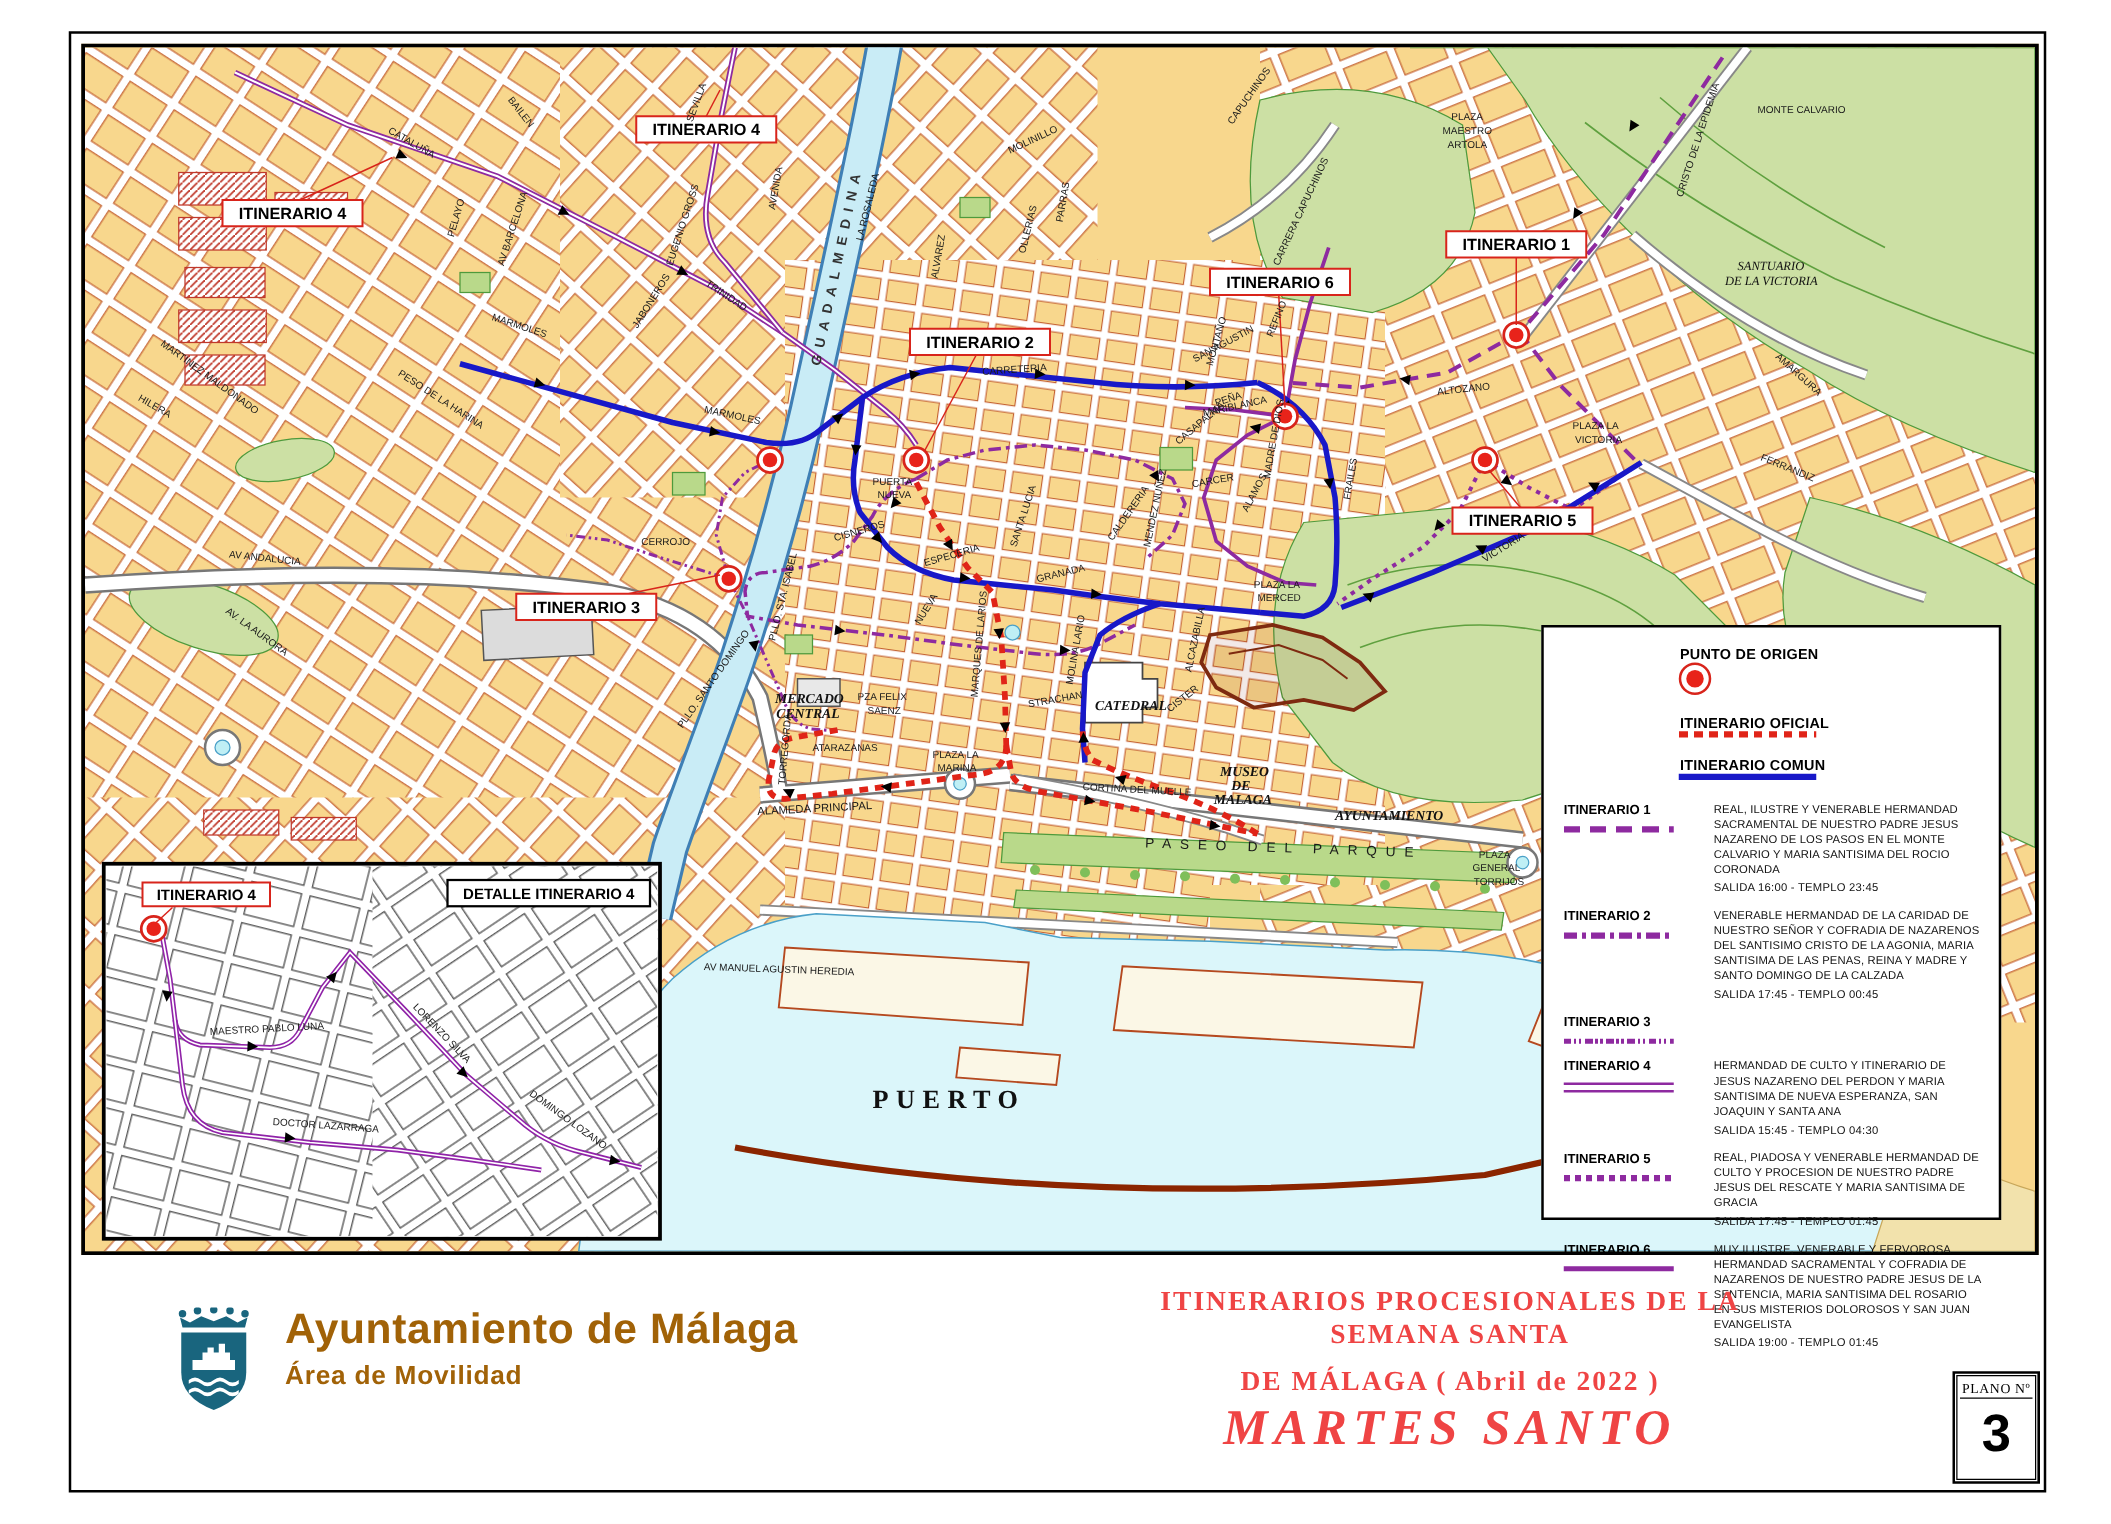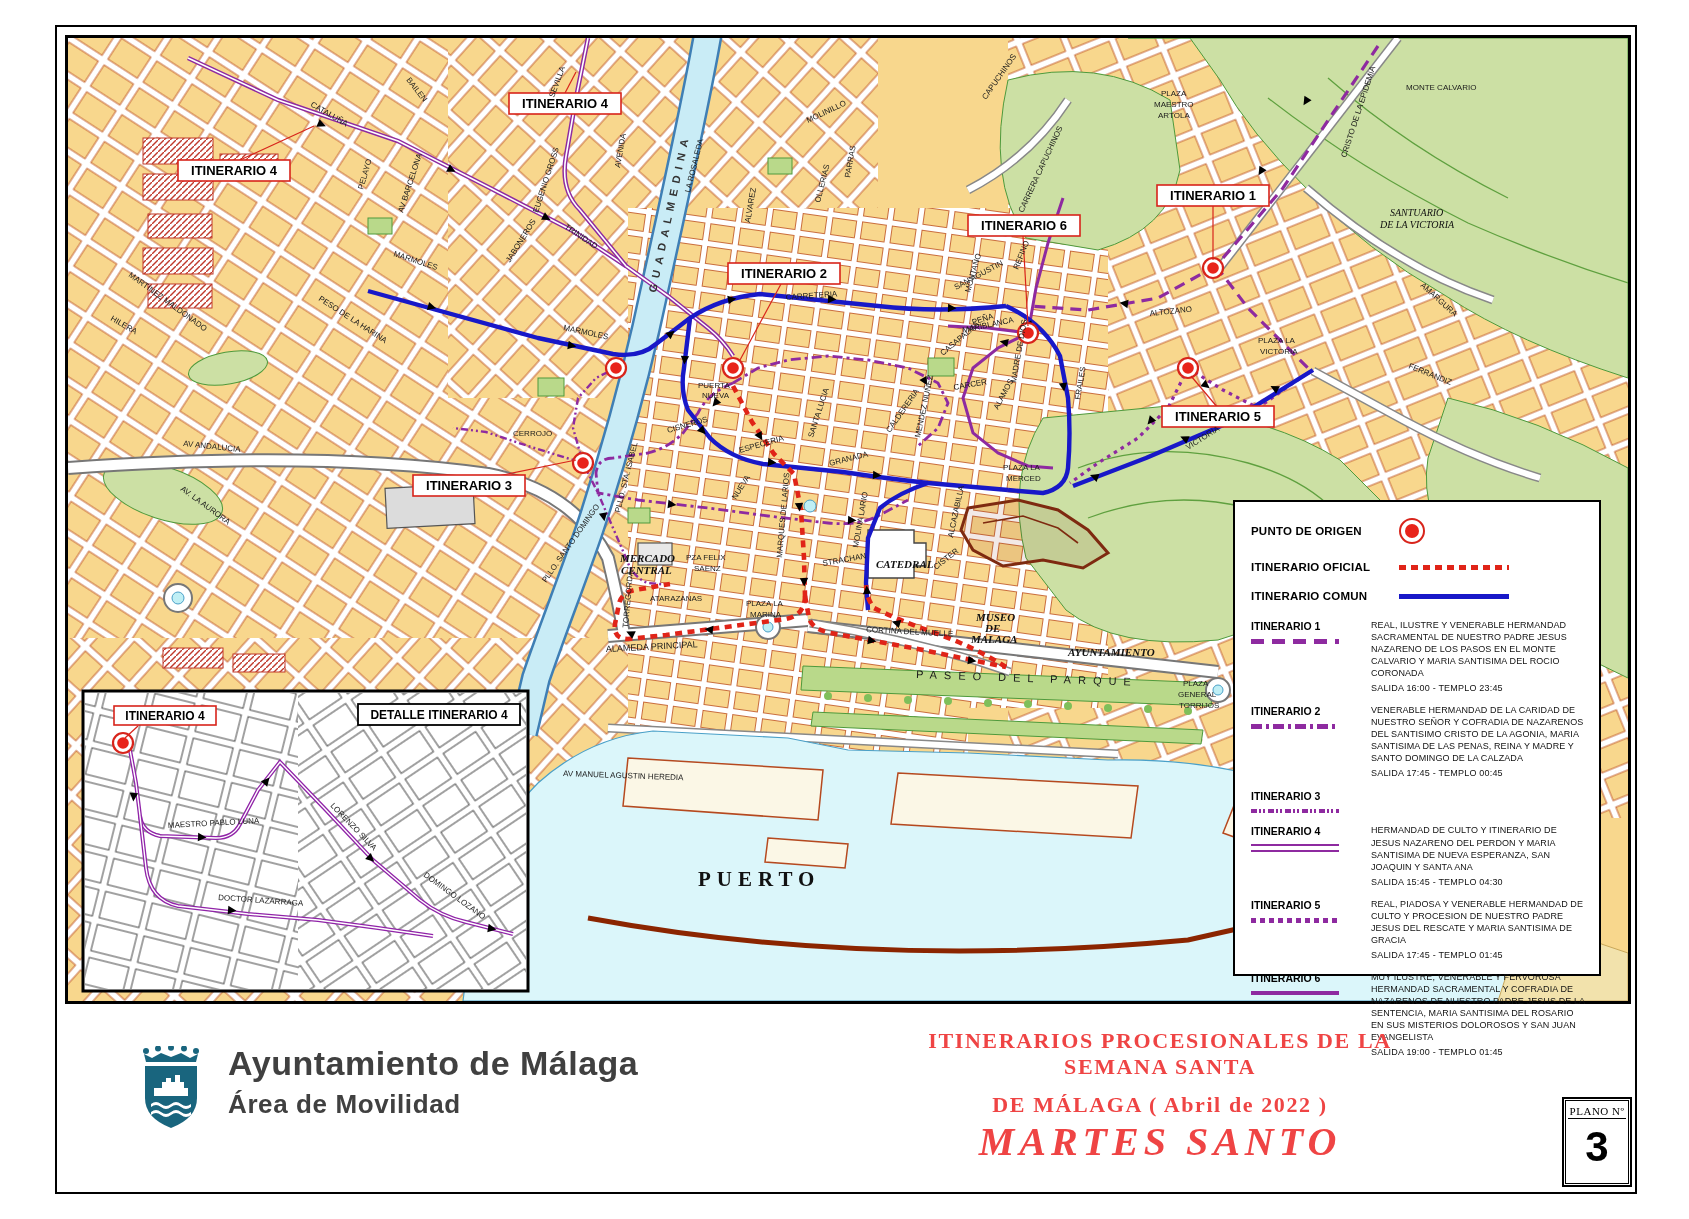--- a/index.html
+++ b/index.html
@@ -8,21 +8,21 @@
   .sheet-border{position:absolute;left:55px;top:25px;width:1578px;height:1165px;
         border:2px solid #000;}
   .map-frame{position:absolute;left:65px;top:35px;width:1560px;height:963px;
         border:3px solid #000;background:#F8D78D;}
   .map-frame svg{display:block;}
 
   
   .legend{position:absolute;left:1233px;top:500px;width:368px;height:476px;
         background:#fff;border:2px solid #000;box-sizing:border-box;
         padding:16px 14px 8px 16px;}
-  .leg-row{display:flex;align-items:center;margin-bottom:17px;}
+  .leg-row{display:flex;align-items:center;margin-bottom:17px;flex-direction:column;}
   .leg-label{width:148px;font-size:11.5px;font-weight:bold;letter-spacing:.2px;color:#000;}
   .leg-sym{width:150px;}
   .leg-item{display:flex;margin-bottom:11px;}
   .leg-item-left{width:112px;flex:none;padding-top:1px;}
   .leg-item-label{font-size:10.5px;font-weight:bold;white-space:nowrap;}
   .leg-item-line{margin-top:7px;width:88px;}
   .leg-item-right{flex:1;padding-left:8px;}
   .leg-desc{font-size:9px;line-height:1.34;color:#111;letter-spacing:.1px;}
   .leg-salida{font-size:9px;margin-top:4px;color:#111;letter-spacing:.2px;}
   .sym-origin{position:relative;width:26px;height:26px;}
@@ -33,23 +33,23 @@
   .l-blue{background:#1818C8;}
   .l-it1{background:repeating-linear-gradient(90deg,#8E2AA0 0 13px,transparent 13px 21px);}
   .l-it2{background:repeating-linear-gradient(90deg,#8E2AA0 0 11px,transparent 11px 15px,#8E2AA0 15px 18px,transparent 18px 22px);}
   .l-it3{height:4px;background:repeating-linear-gradient(90deg,#8E2AA0 0 6px,transparent 6px 8px,#8E2AA0 8px 10px,transparent 10px 12px,#8E2AA0 12px 14px,transparent 14px 17px);}
   .l-it4{height:8px;border-top:2.5px solid #8E2AA0;border-bottom:2.5px solid #8E2AA0;box-sizing:border-box;}
   .l-it5{background:repeating-linear-gradient(90deg,#8E2AA0 0 5px,transparent 5px 9px);}
   .l-it6{height:4px;background:#8E2AA0;}
 
   
   .footer-logo{position:absolute;left:140px;top:1046px;display:flex;align-items:flex-start;}
-  .logo-text{margin-left:26px;color:#404040;}
+  .logo-text{margin-left:26px;color:#a16207;}
   .logo-org{font-size:34px;font-weight:bold;letter-spacing:.5px;line-height:1;}
-  .logo-dept{font-size:26px;font-weight:bold;margin-top:9px;letter-spacing:.6px;}
+  .logo-dept{font-size:21px;font-weight:bold;margin-top:9px;letter-spacing:.6px;}
   .title-block{position:absolute;left:880px;top:1028px;width:560px;text-align:center;
         font-family:"Liberation Serif",serif;color:#ef4444;}
   .title-l1{font-size:22px;letter-spacing:1.6px;font-weight:bold;}
   .title-l2{font-size:22px;letter-spacing:1.6px;font-weight:bold;margin-top:12px;}
   .title-day{font-size:40px;font-weight:bold;font-style:italic;letter-spacing:5px;}
   .plano-box{position:absolute;left:1562px;top:1097px;width:70px;height:90px;
         border:2px solid #000;box-shadow:inset 0 0 0 1px #fff, inset 0 0 0 2px #000;
         text-align:center;box-sizing:border-box;background:#fff;}
   .plano-label{font-family:"Liberation Serif",serif;font-size:11px;font-weight:normal;
         margin-top:6px;letter-spacing:.5px;border-bottom:1px solid #000;display:inline-block;padding:0 2px 1px;}

